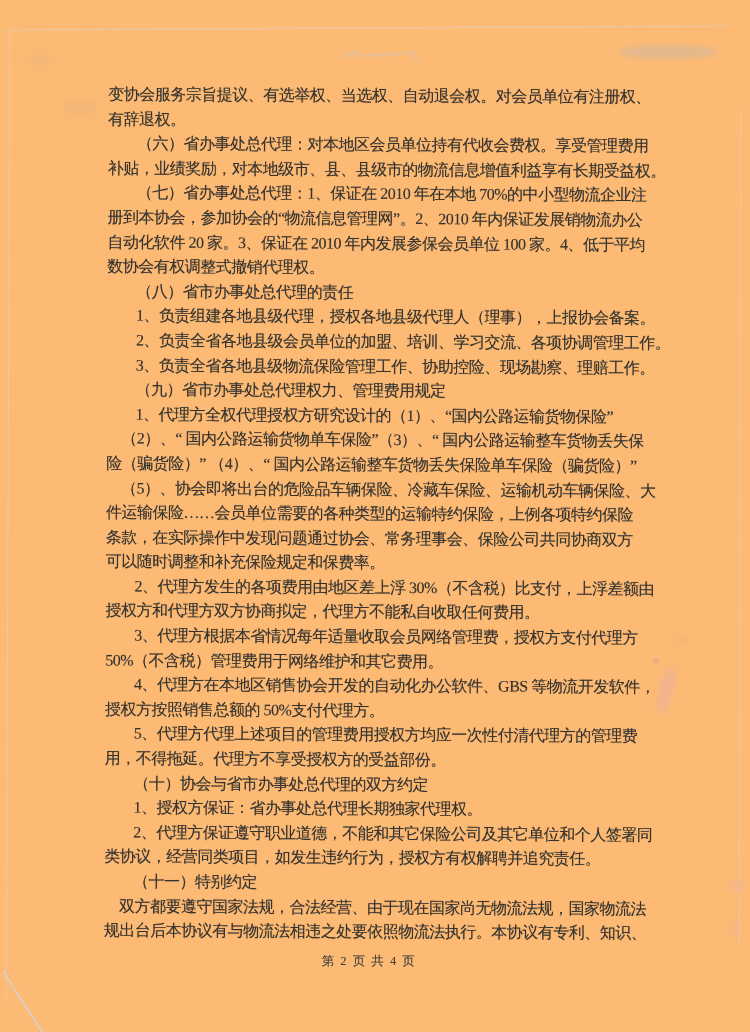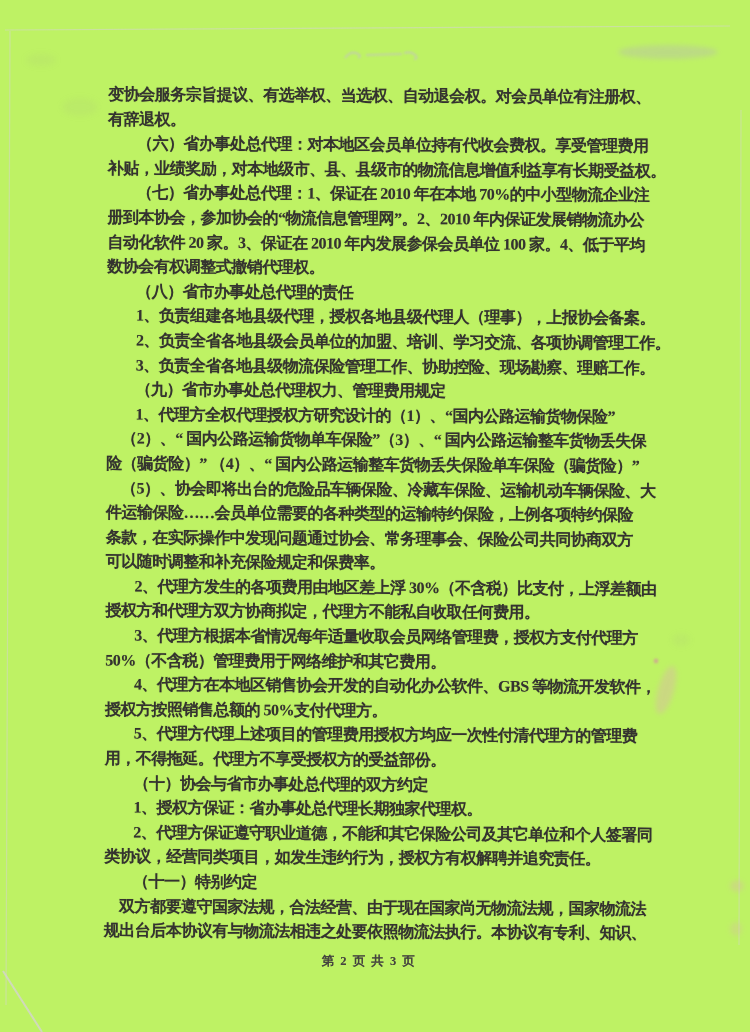--- a/index.html
+++ b/index.html
@@ -5,22 +5,21 @@
   html, body { margin: 0; padding: 0; }
   body {
     width: 750px; height: 1032px;
     position: relative;
     overflow: hidden;
     background: #f3f3f1;
     font-family: "Liberation Serif", "DejaVu Serif", serif;
   }
   .scan-page {
     position: absolute; inset: 0;
-    background: #bef264;
-    font-weight: bold;
+    background: #fdba74;
   }
   
   .mottle { position: absolute; border-radius: 50%; background: rgba(150,150,148,0.08); filter: blur(3px); }
   .mottle-1 { left: 62px;  top: 98px;  width: 36px; height: 18px; }
   .mottle-2 { left: 26px;  top: 54px;  width: 30px; height: 12px; }
   .mottle-3 { left: 672px; top: 634px; width: 18px; height: 12px; }
 
   .doc-text {
     position: absolute;
     left: 106px; top: 84px;
@@ -92,21 +91,21 @@
       <div class="line indent-0">用，不得拖延。代理方不享受授权方的受益部份。</div>
       <div class="line indent-2">（十）协会与省市办事处总代理的双方约定</div>
       <div class="line indent-2">1、授权方保证：省办事处总代理长期独家代理权。</div>
       <div class="line indent-2">2、代理方保证遵守职业道德，不能和其它保险公司及其它单位和个人签署同</div>
       <div class="line indent-0">类协议，经营同类项目，如发生违约行为，授权方有权解聘并追究责任。</div>
       <div class="line indent-2">（十一）特别约定</div>
       <div class="line indent-1">双方都要遵守国家法规，合法经营、由于现在国家尚无物流法规，国家物流法</div>
       <div class="line indent-0">规出台后本协议有与物流法相违之处要依照物流法执行。本协议有专利、知识、</div>
     </div>
 
-  <div class="page-footer">第 2 页 共 3 页</div>
+  <div class="page-footer">第 2 页 共 4 页</div>
 
   <svg class="artifacts" width="750" height="1032" viewBox="0 0 750 1032">
     <defs>
       <filter id="blurS" x="-50%" y="-50%" width="200%" height="200%">
           <feGaussianBlur stdDeviation="0.8"></feGaussianBlur>
         </filter>
       <filter id="blurM" x="-50%" y="-50%" width="200%" height="200%">
           <feGaussianBlur stdDeviation="2.6"></feGaussianBlur>
         </filter>
     </defs>

